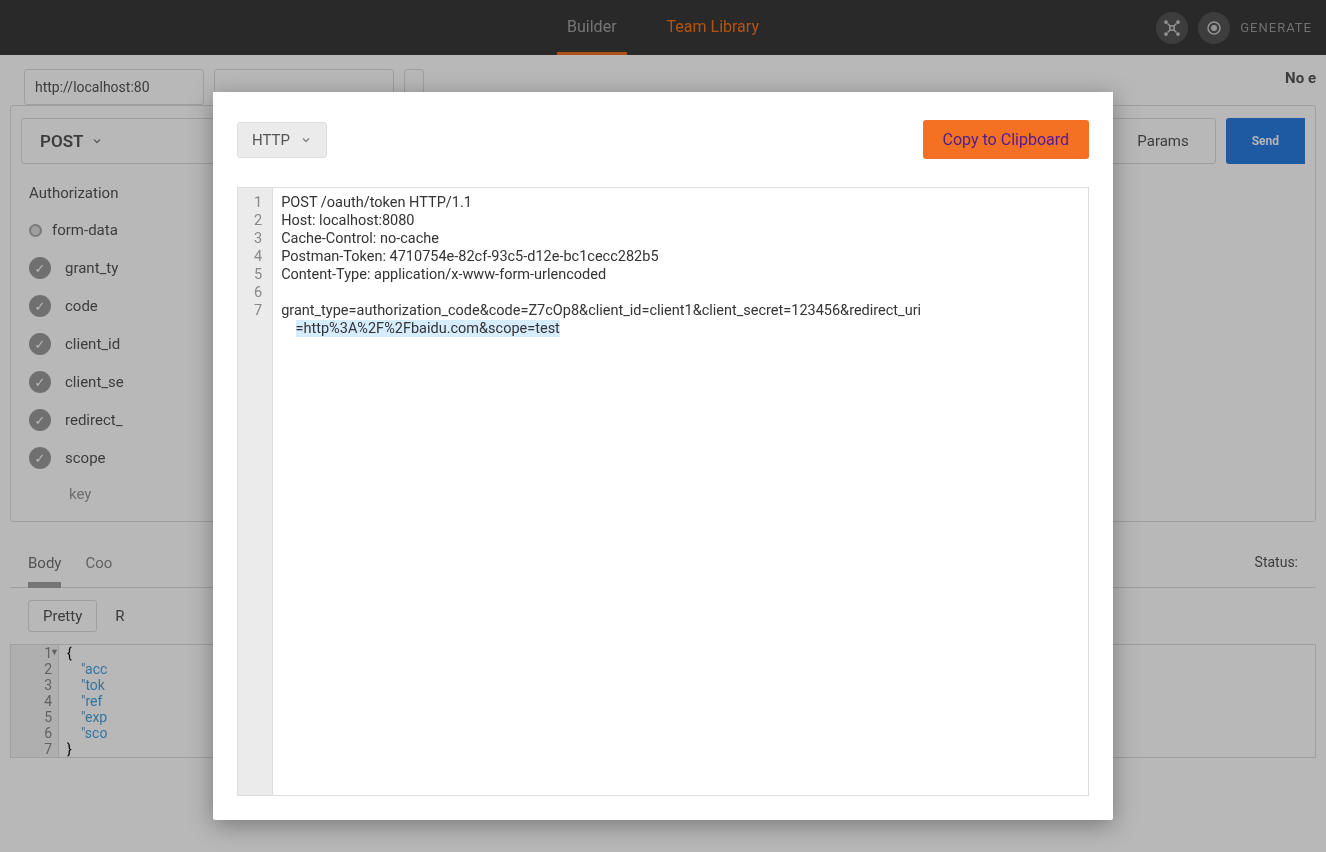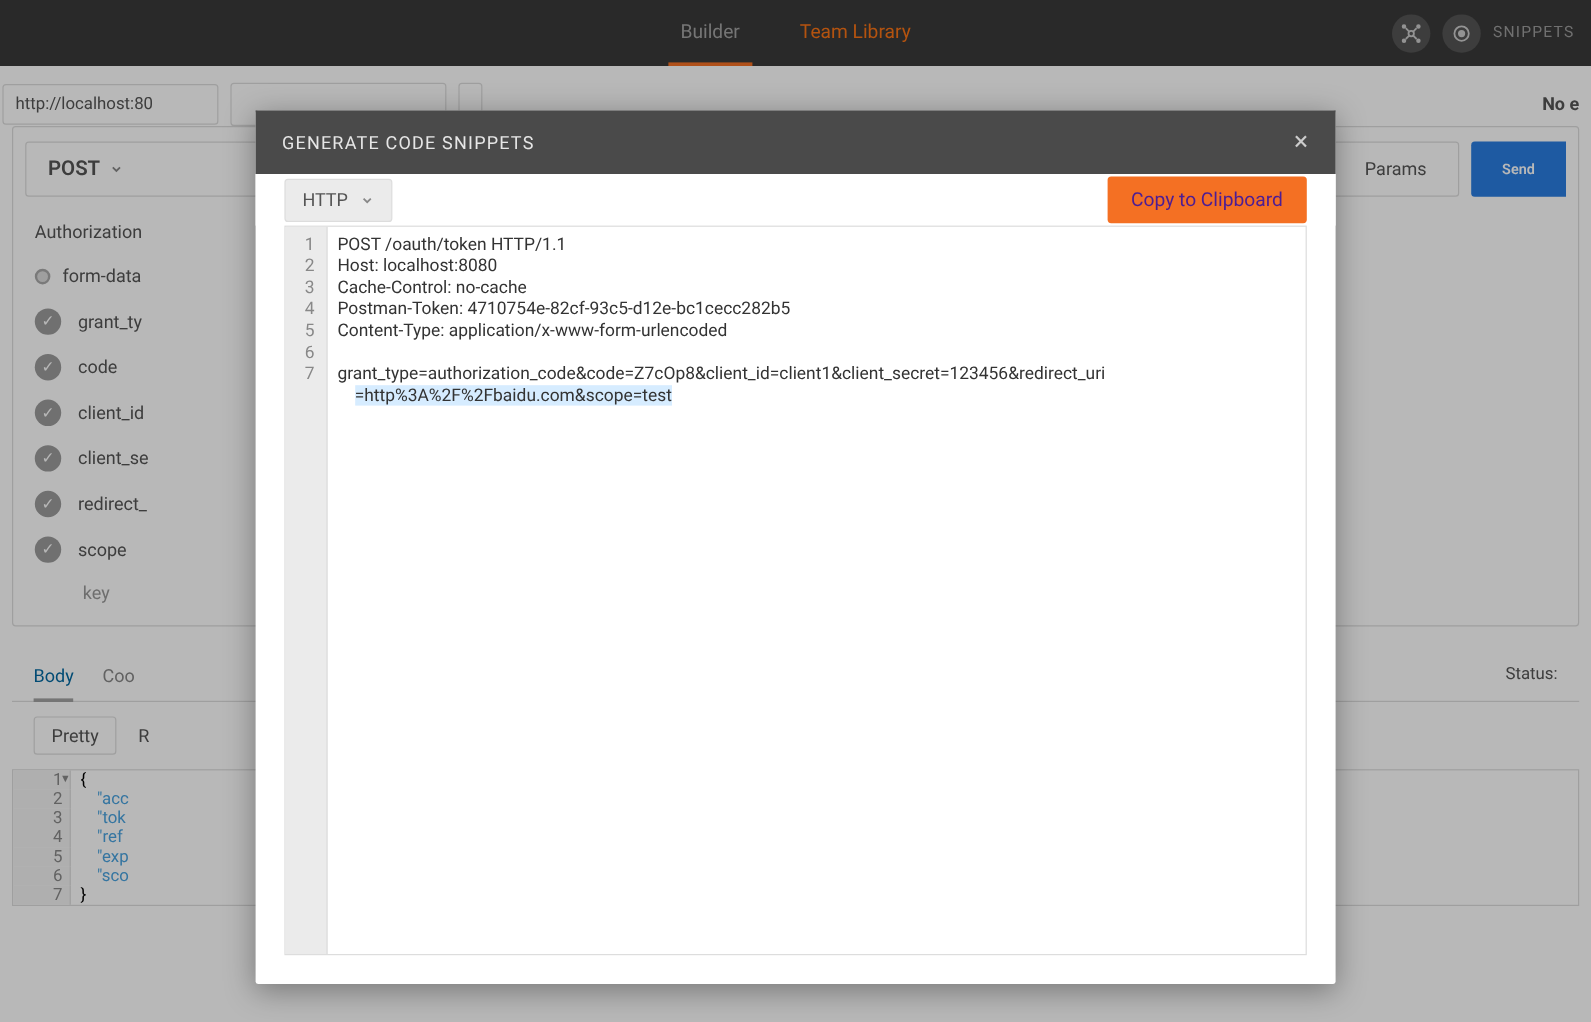--- a/index.html
+++ b/index.html
@@ -8,21 +8,21 @@
 
 .topnav { background: #3a3a3a; height: 55px; display: flex; align-items: center; justify-content: center; position: relative; }
 .nav-tabs { display: flex; gap: 30px; }
 .nav-tab { color: #f97316; font-size: 16px; padding: 16px 10px; cursor: pointer; }
 .nav-tab.active { color: #a3a3a3; border-bottom: 3px solid #f47023; }
 .nav-right { position: absolute; right: 14px; display: flex; align-items: center; gap: 10px; }
 .icon-circle { width: 32px; height: 32px; border-radius: 50%; background: #555; display: flex; align-items: center; justify-content: center; color: #ccc; }
 .offline-label { color: #9b9b9b; font-size: 13px; letter-spacing: 1px; }
 
 
-.url-row { padding: 14px 10px 0 2px; display: flex; gap: 10px; align-items: center; }
+.url-row { padding: 14px 10px 0 24px; display: flex; gap: 10px; }
 .url-input { border: 1px solid #ddd; padding: 8px 10px; font-size: 14px; color: #555; width: 180px; border-radius: 3px; }
 .url-box2 { border: 1px solid #ddd; width: 180px; height: 36px; border-radius: 3px; }
 .url-box3 { border: 1px solid #ddd; width: 20px; height: 36px; border-radius: 3px; }
 .noe { margin-left: auto; color: #555; font-size: 15px; padding-right: 0; font-weight: bold; }
 
 
 .method-row { padding: 12px 10px; display: flex; gap: 10px; align-items: stretch; }
 .method-box { border: 1px solid #ddd; border-radius: 3px; display: flex; align-items: center; }
 .method-sel { padding: 12px 18px; font-size: 17px; font-weight: 600; color: #555; display: flex; align-items: center; gap: 8px; }
 .params-btn { border: 1px solid #ddd; padding: 12px 26px; font-size: 15px; color: #555; border-radius: 3px; background: #fff; }
@@ -39,39 +39,39 @@
 
 .param-row { padding: 8px 18px; display: flex; align-items: center; gap: 14px; font-size: 15px; color: #555; }
 .check-circle { width: 22px; height: 22px; border-radius: 50%; background: #9b9b9b; display: flex; align-items: center; justify-content: center; color: #fff; font-size: 13px; }
 .key-row { padding: 8px 18px 8px 58px; color: #999; font-size: 15px; }
 
 .main-panel { border: 1px solid #ddd; margin: 0 10px 10px 10px; border-radius: 3px; padding-bottom: 10px; }
 
 
 .resp-tabs { display: flex; gap: 24px; padding: 14px 18px 0 18px; border-bottom: 1px solid #ddd; margin: 18px 10px 0 10px; }
 .resp-tab { font-size: 15px; color: #888; padding-bottom: 10px; }
-.resp-tab.active { color: #0369a1; border-bottom: 3px solid #a3a3a3; margin-bottom: -1px; }
+.resp-tab.active { color: #737373; border-bottom: 6px solid #a3a3a3; margin-bottom: -1px; }
 .status-label { margin-left: auto; font-size: 14px; color: #555; }
 
 .pretty-row { display: flex; align-items: center; gap: 18px; padding: 12px 18px; margin: 0 10px; font-size: 15px; color: #555; }
 .pretty-btn { border: 1px solid #ddd; padding: 6px 14px; border-radius: 3px; }
 
 .json-body { margin: 0 10px; border: 1px solid #ddd; font-family: Consolas, Monaco, monospace; font-size: 14px; }
 .json-line { display: flex; }
 .json-gutter { width: 48px; text-align: right; padding-right: 6px; background: #f3f3f3; color: #888; border-right: 1px solid #ddd; position: relative; }
 .json-text { padding-left: 8px; }
 .json-key { color: #4aa3df; }
 .json-arrow { position: absolute; right: -1px; top: 2px; font-size: 9px; color: #888; }
 
 
 .overlay { position: absolute; inset: 0; background: rgba(0,0,0,0.28); display: flex; justify-content: center; }
 .modal { background: #fff; width: 900px; margin-top: 92px; height: 728px; border-radius: 2px; overflow: visible; box-shadow: 0 5px 25px rgba(0,0,0,0.35); display: flex; flex-direction: column; }
 .modal-header { background: #4a4a4a; color: #e6e6e6; padding: 14px 22px; font-size: 15px; letter-spacing: 1px; display: flex; align-items: center; }
 .modal-close { margin-left: auto; color: #ccc; font-size: 22px; cursor: pointer; }
-.modal-toolbar { background: #fff; padding: 2px 24px; display: flex; align-items: center; }
+.modal-toolbar { background: #fff; padding: 28px 24px; display: flex; align-items: center; }
 .lang-sel { background: #ebebeb; border: 1px solid #ddd; padding: 8px 14px; font-size: 15px; color: #555; display: flex; align-items: center; gap: 10px; border-radius: 3px; }
 .copy-btn { margin-left: auto; background: #f47023; color: #4c1d95; border: none; padding: 10px 20px; font-size: 16px; border-radius: 3px; }
 
 .code-box { border: 1px solid #ddd; margin: 0 24px 24px 24px; flex: 1; display: flex; font-family: Consolas, Monaco, monospace; font-size: 14.5px; line-height: 18px; color: #333; overflow: hidden; }
 .code-gutter { background: #ebebeb; border-right: 1px solid #ddd; padding: 6px 10px 6px 16px; text-align: right; color: #888; }
 .code-content { padding: 6px 8px; white-space: pre-wrap; word-break: break-all; flex: 1; }
 .code-sel { background: #d6ecff; }
 .chevron-svg { width: 12px; height: 12px; }
 </style>
 </head>
@@ -95,21 +95,21 @@
           <line x1="6" y1="18" x2="10" y2="14"></line>
           <line x1="18" y1="18" x2="14" y2="14"></line>
         </svg>
     </div>
     <div class="icon-circle">
       <svg width="18" height="18" viewBox="0 0 24 24" fill="none" stroke="#ccc" stroke-width="2">
           <circle cx="12" cy="12" r="8"></circle>
           <circle cx="12" cy="12" r="3" fill="#ccc"></circle>
         </svg>
     </div>
-    <span class="offline-label">SNIPPETS</span>
+    <span class="offline-label">GENERATE</span>
   </div>
 </div>
 
 <div class="url-row">
   <input class="url-input" value="http://localhost:80" style="">
   <div class="url-box2"></div>
   <div class="url-box3"></div>
   <div class="noe">No e</div>
 </div>
 
@@ -200,24 +200,20 @@
       <div class="json-text">&nbsp;&nbsp;&nbsp;&nbsp;<span class="json-key">"sco</span></div>
     </div>
     <div class="json-line">
       <div class="json-gutter">7</div>
       <div class="json-text">}</div>
     </div>
   </div>
 
 <div class="overlay">
   <div class="modal">
-    <div class="modal-header">
-      <span>GENERATE CODE SNIPPETS</span>
-      <span class="modal-close">×</span>
-    </div>
     <div class="modal-toolbar">
       <div class="lang-sel">
         <span>HTTP</span>
         <svg class="chevron-svg" viewBox="0 0 24 24" fill="none" stroke="#888" stroke-width="3">
             <polyline points="6 9 12 15 18 9"></polyline>
           </svg>
       </div>
       <button class="copy-btn">Copy to Clipboard</button>
     </div>
     <div class="code-box">

